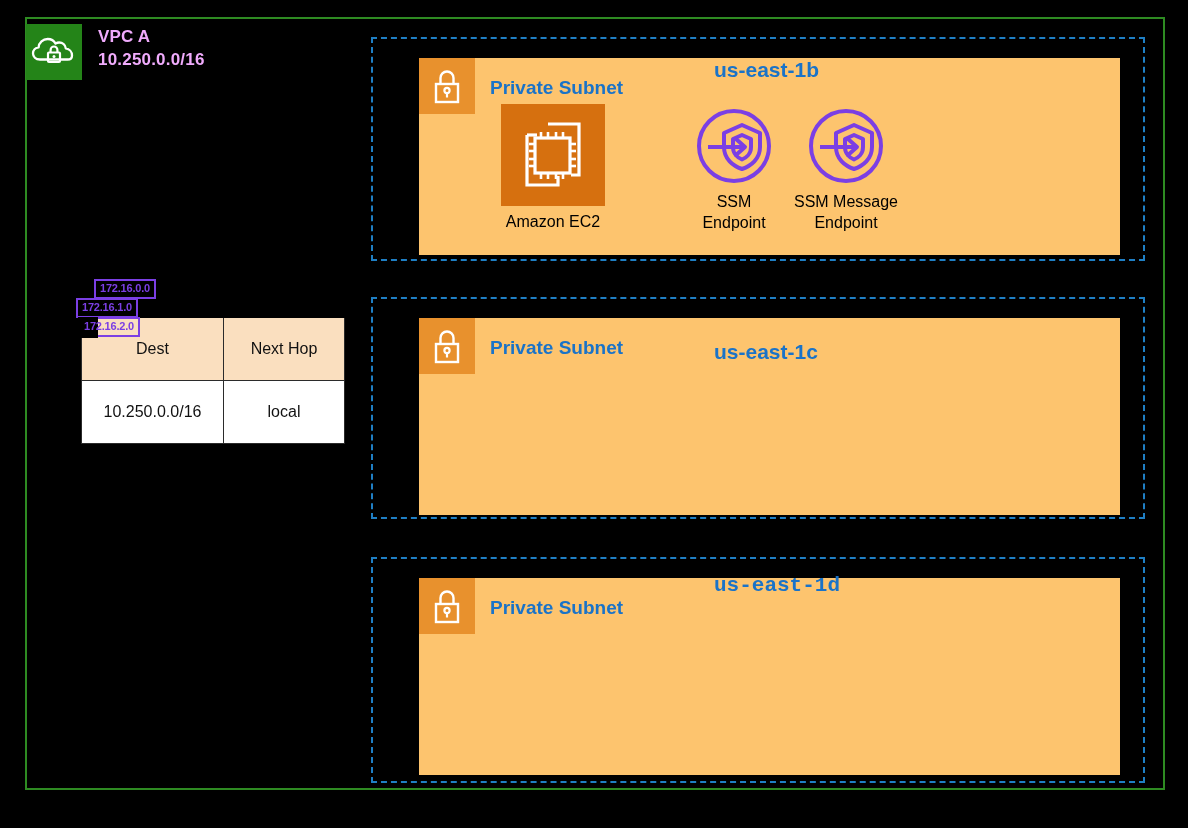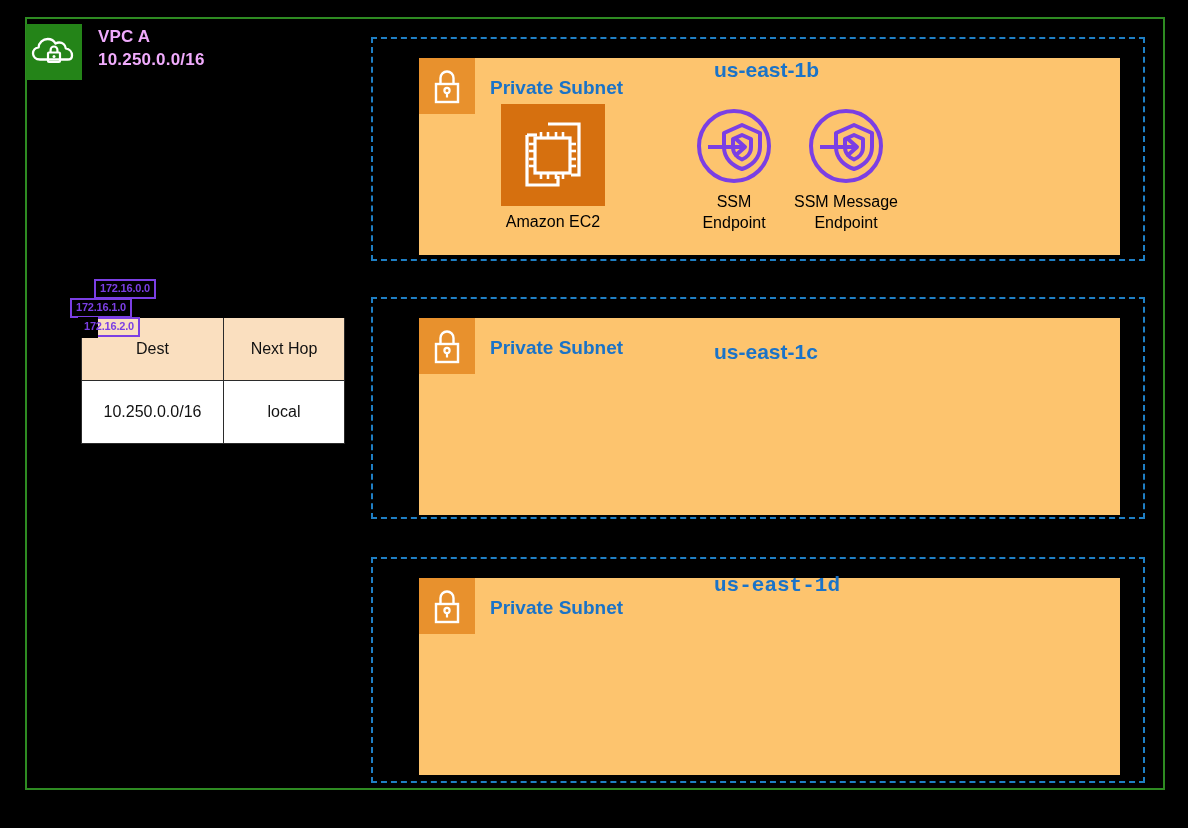--- a/index.html
+++ b/index.html
@@ -19,21 +19,21 @@
   .vpc-title{position:absolute;left:98px;top:25px;color:#f0abfc;
              font-size:17px;font-weight:700;line-height:23px;letter-spacing:.2px;}
   .vpc-title div{white-space:nowrap;}
 
   
   .cidr-badge{position:absolute;box-sizing:border-box;background:#000;
               border:2px solid #7B3FE4;color:#7B3FE4;font-size:11px;
               font-weight:700;line-height:13px;padding:1px 4px 2px 4px;
               white-space:nowrap;letter-spacing:-.2px;}
   .cidr-0{left:62px;top:279px;margin-left:32px;}
-  .cidr-1{left:70px;top:298px;}
+  .cidr-1{left:76px;top:298px;}
   .cidr-2{left:78px;top:317px;z-index:6;background:transparent;}
   .cidr-2 .knock{position:absolute;left:-2px;top:-2px;width:20px;height:21px;
                  background:#000;z-index:-1;}
 
   
   .route-table{position:absolute;left:81px;top:318px;width:264px;
                border-collapse:collapse;z-index:5;}
   .route-table th,.route-table td{border:1px solid #2b2b2b;text-align:center;
                font-size:16px;color:#111;height:34px;padding:14px 4px;
                font-weight:400;}

